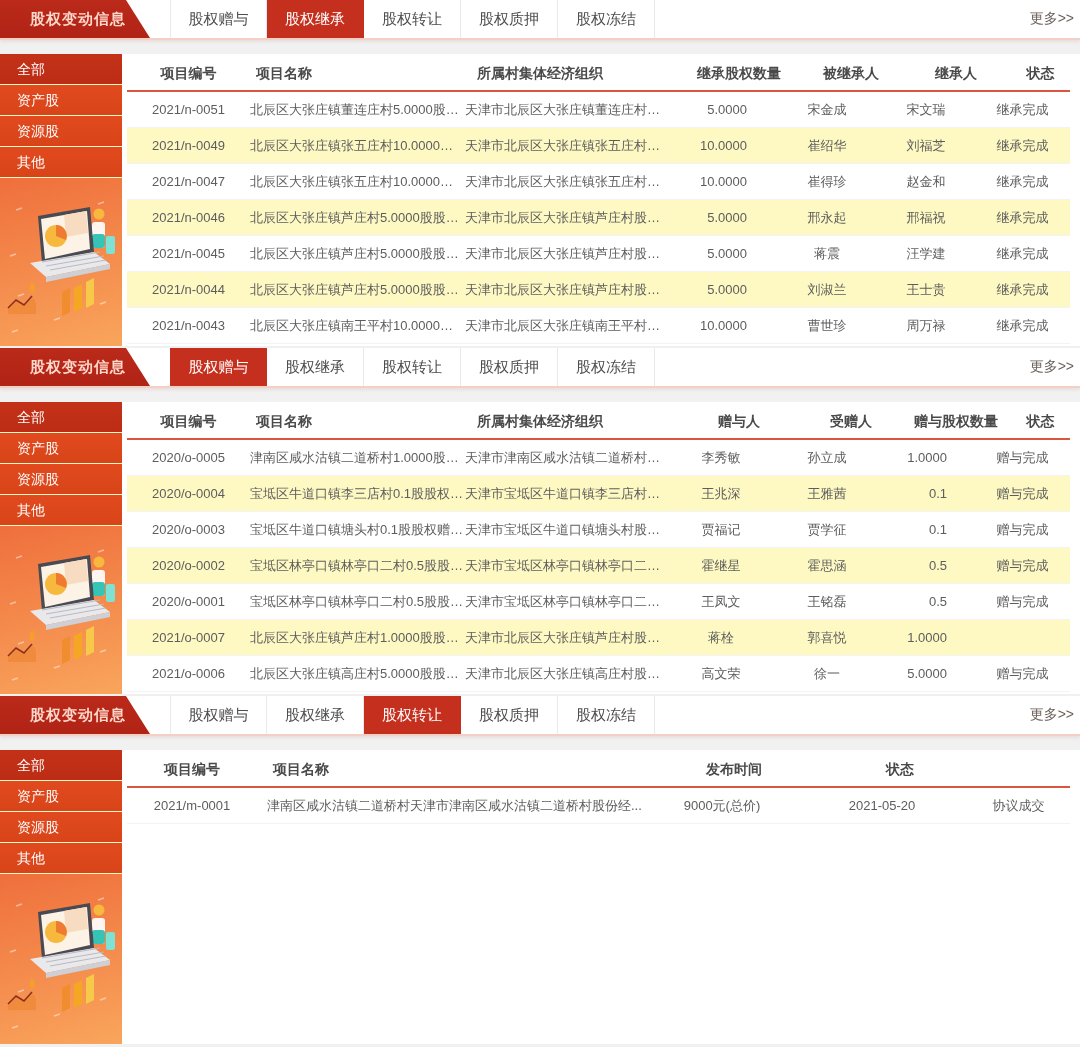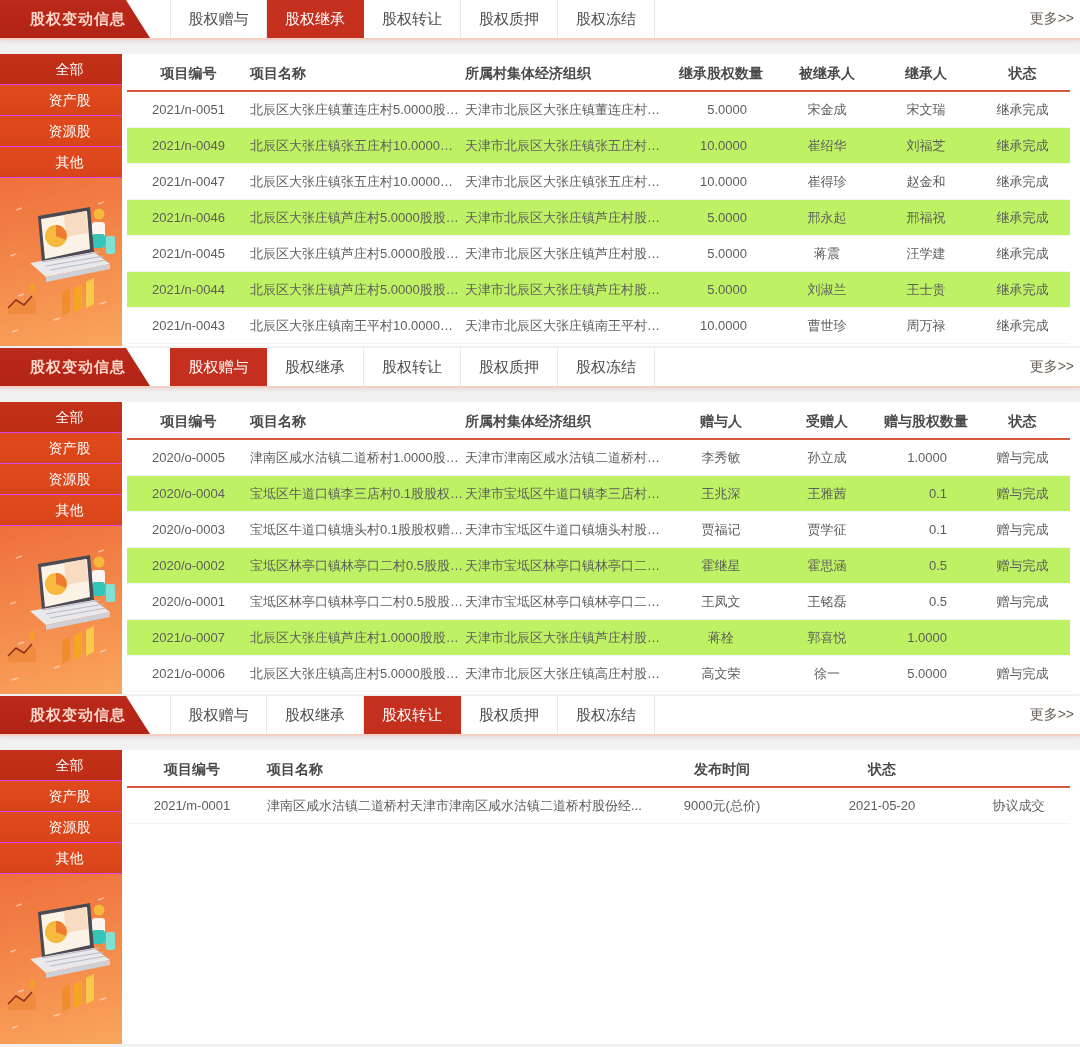--- a/index.html
+++ b/index.html
@@ -20,34 +20,34 @@
          border-right:1px solid #e9e9e9; cursor:pointer; }
   .tab:first-child { border-left:1px solid #e9e9e9; }
   .tab.active { background:var(--tab-active,#c52f1d); color:#fff; border-color:var(--tab-active,#c52f1d); }
   .more { margin-left:auto; align-self:center; padding-right:6px; font-size:14px;
           color:var(--more-link,#6b6059); cursor:pointer; }
 
   
   .body { margin-top:14px; background:#fff; display:flex; align-items:stretch; min-height:292px; }
   .sec-2 .body { min-height:294px; }
 
-  .sidebar { width:122px; flex:none; display:flex; flex-direction:column; background:#d946ef;text-align:center; }
+  .sidebar { width:122px; flex:none; display:flex; flex-direction:column; background:#fef9c3; }
   .side-item { height:30px; line-height:30px; margin-bottom:1px; padding-left:17px;
                background:linear-gradient(180deg,var(--side-item,#e14a1e),#d84419);
                color:#fff; font-size:14px; cursor:pointer; }
   .side-item.active { background:linear-gradient(180deg,var(--side-active,#c23118),#bd2c14); }
   .art { flex:1; background:linear-gradient(165deg,var(--art-top,#ef6f3c) 0%,var(--art-bottom,#f9a55c) 100%);
          padding-top:14px; display:flex; justify-content:center; }
 
   .tablewrap { flex:1; margin-left:5px; padding-right:10px; }
-  .thead { height:38px; line-height:38px; border-bottom:2px solid var(--underline,#d9573e); }
+  .thead { height:38px; line-height:38px; border-bottom:2px solid var(--underline,#d9573e);gap:6px; }
   .hcell { font-size:14px; font-weight:bold; color:var(--text-head,#4a4a4a);
            overflow:hidden; white-space:nowrap; }
   .trow { height:36px; line-height:36px; border-bottom:1px solid #f3f3f3; }
-  .trow.alt { background:#bef264; }
+  .trow.alt { background:#fef9c3; }
   .cell { font-size:13px; color:var(--text-cell,#5d5d5d); overflow:hidden;
           white-space:nowrap; text-overflow:ellipsis; }
 
   
   .g7 { display:grid; grid-template-columns:123px 215px 200px 112px 100px 98px 1fr; }
   .g5 { display:grid; grid-template-columns:130px 390px 150px 170px 1fr; }
 
   .g7 .c0,.g5 .c0 { text-align:center; }
   .g7 .c1 { text-align:left; }
   .g5 .c1 { text-align:left; padding-left:10px; }

